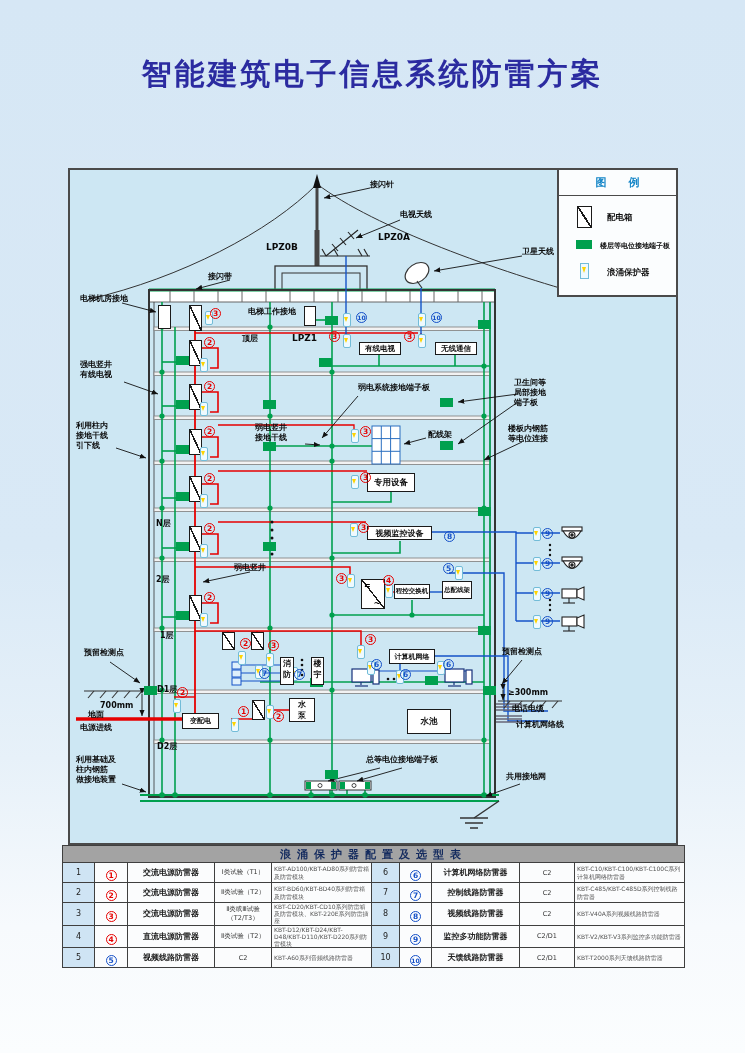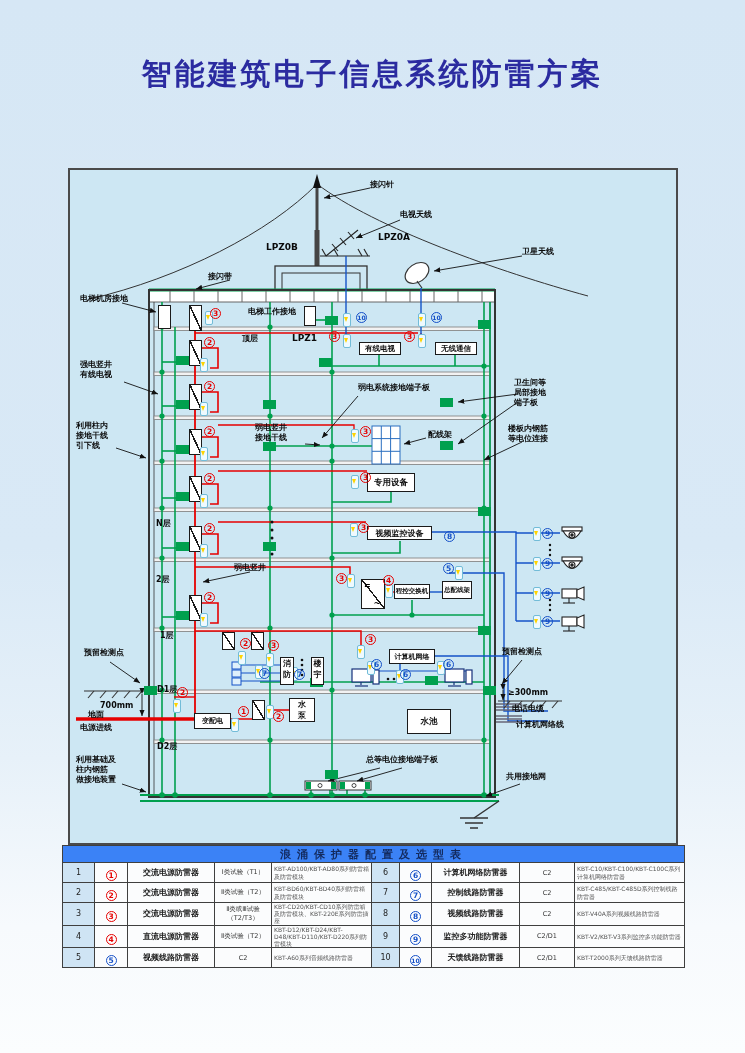--- a/index.html
+++ b/index.html
@@ -35,21 +35,21 @@
   .legend .lt{height:25px;border-bottom:1.5px solid #4a4a4a;color:#1787c8;font-weight:bold;font-size:11px;
               display:flex;align-items:center;justify-content:center;letter-spacing:9px;text-indent:9px}
   .legend .li{position:absolute;font-size:8.5px;font-weight:bold;color:#111}
   .leg-dbox{position:absolute;left:18px;top:36px;width:13px;height:20px;background:linear-gradient(to top right,#fff 46%,#1a1a1a 46%,#1a1a1a 54%,#fff 54%);border:1px solid #1a1a1a}
   .leg-gsq{position:absolute;left:17px;top:70px;width:16px;height:9px;background:#00a04e}
   .leg-spd{position:absolute;left:21px;top:93px;width:7px;height:14px;border:1px solid #72bcd8;background:#eefaff}
   .leg-spd:after{content:"";position:absolute;left:0.5px;top:3px;border-left:2.5px solid transparent;border-right:2.5px solid transparent;border-top:6px solid #ffd400}
   
   .spdtbl{position:absolute;left:62px;top:845px;width:622px;border-collapse:collapse;z-index:8;table-layout:fixed}
   .spdtbl td{border:1px solid #3f3f3f;padding:0 2px;box-sizing:border-box;overflow:hidden}
-  .spdtbl .ttl td{background:#3b82f6;color:#132a5e;font-weight:bold;font-size:11px;text-align:center;
+  .spdtbl .ttl td{background:#a3a3a3;color:#132a5e;font-weight:bold;font-size:11px;text-align:center;
                   letter-spacing:6px;height:17px}
   .spdtbl .hd td{background:#74b0dd;color:#1b2f60;font-weight:bold;font-size:8px;text-align:center;height:17px}
   .spdtbl .no{background:#cfe4f4;font-size:8px;text-align:center;color:#222;height:18px}
   .spdtbl .num{background:#fbfcfd;text-align:center}
   .spdtbl .nm{background:#fbfcfd;font-size:8px;font-weight:bold;color:#222;text-align:center}
   .spdtbl .tp{background:#fbfcfd;font-size:6.5px;color:#333;text-align:center}
   .spdtbl .md{background:#fbfcfd;font-size:6px;color:#555;line-height:1.2;text-align:left}
 </style>
 </head>
 <body>
@@ -380,20 +380,29 @@
       <line x1="180" y1="402" x2="133" y2="412" marker-end="url(#ah)"></line>
       <line x1="40" y1="492" x2="70" y2="513" marker-end="url(#ah)"></line>
       <line x1="452" y1="490" x2="432" y2="514" marker-end="url(#ah)"></line>
       <line x1="52" y1="614" x2="76" y2="622" marker-end="url(#ah)"></line>
       <line x1="310" y1="598" x2="258" y2="611" marker-end="url(#ah)"></line>
       <line x1="332" y1="598" x2="287" y2="611" marker-end="url(#ah)"></line>
       <line x1="450" y1="614" x2="416" y2="626" marker-end="url(#ah)"></line>
     </g>
   </svg>
 
+  <div class="legend">
+    <div class="lt">图 例</div>
+    <span class="leg-dbox"></span>
+    <div class="li" style="left:48px;top:42px">配电箱</div>
+    <span class="leg-gsq"></span>
+    <div class="li" style="left:41px;top:71px;font-size:7px">楼层等电位接地端子板</div>
+    <span class="leg-spd"></span>
+    <div class="li" style="left:48px;top:97px">浪涌保护器</div>
+  </div>
 
   <div class="lb" style="left:300px;top:10px">接闪针</div>
   <div class="lb" style="left:330px;top:40px">电视天线</div>
   <div class="lb lpz" style="left:308px;top:62px">LPZ0A</div>
   <div class="lb lpz" style="left:196px;top:72px">LPZ0B</div>
   <div class="lb" style="left:452px;top:77px">卫星天线</div>
   <div class="lb" style="left:138px;top:102px">接闪带</div>
   <div class="lb" style="left:10px;top:124px">电梯机房接地</div>
   <div class="lb" style="left:178px;top:137px">电梯工作接地</div>
   <div class="lb" style="left:172px;top:164px">顶层</div>
@@ -436,21 +445,21 @@
   <div class="bx" style="left:365px;top:172px;width:42px;height:13px">无线通信</div>
   <div class="bx" style="left:297px;top:303px;width:48px;height:19px;font-size:8.5px">专用设备</div>
   <div class="bx" style="left:297px;top:356px;width:65px;height:14px;font-size:8px">视频监控设备</div>
   <div class="bx" style="left:324px;top:414px;width:36px;height:15px;font-size:6.5px">程控交换机</div>
   <div class="bx" style="left:372px;top:411px;width:30px;height:18px;font-size:6.5px">总配线架</div>
   <div class="bx" style="left:319px;top:479px;width:46px;height:15px;font-size:7px">计算机网络</div>
   <div class="vbx" style="left:210px;top:487px;width:14px;height:28px">消
 防</div>
   <div class="vbx" style="left:241px;top:487px;width:13px;height:28px">楼
 宇</div>
-  <div class="bx" style="left:124px;top:543px;width:37px;height:16px;font-size:7px">变配电</div>
+  <div class="bx" style="left:112px;top:543px;width:37px;height:16px;font-size:7px">变配电</div>
   <div class="vbx" style="left:219px;top:528px;width:26px;height:24px">水
 泵</div>
   <div class="bx" style="left:337px;top:539px;width:44px;height:25px;font-size:8.5px">水池</div>
   <div class="conv">
     <span class="ct">=</span>
     <span class="cb">~</span>
   </div>
 
   <span class="dbox" style="left:119px;top:135px;height:26px"></span>
   <span class="dbox" style="left:119px;top:170px;height:26px"></span>

